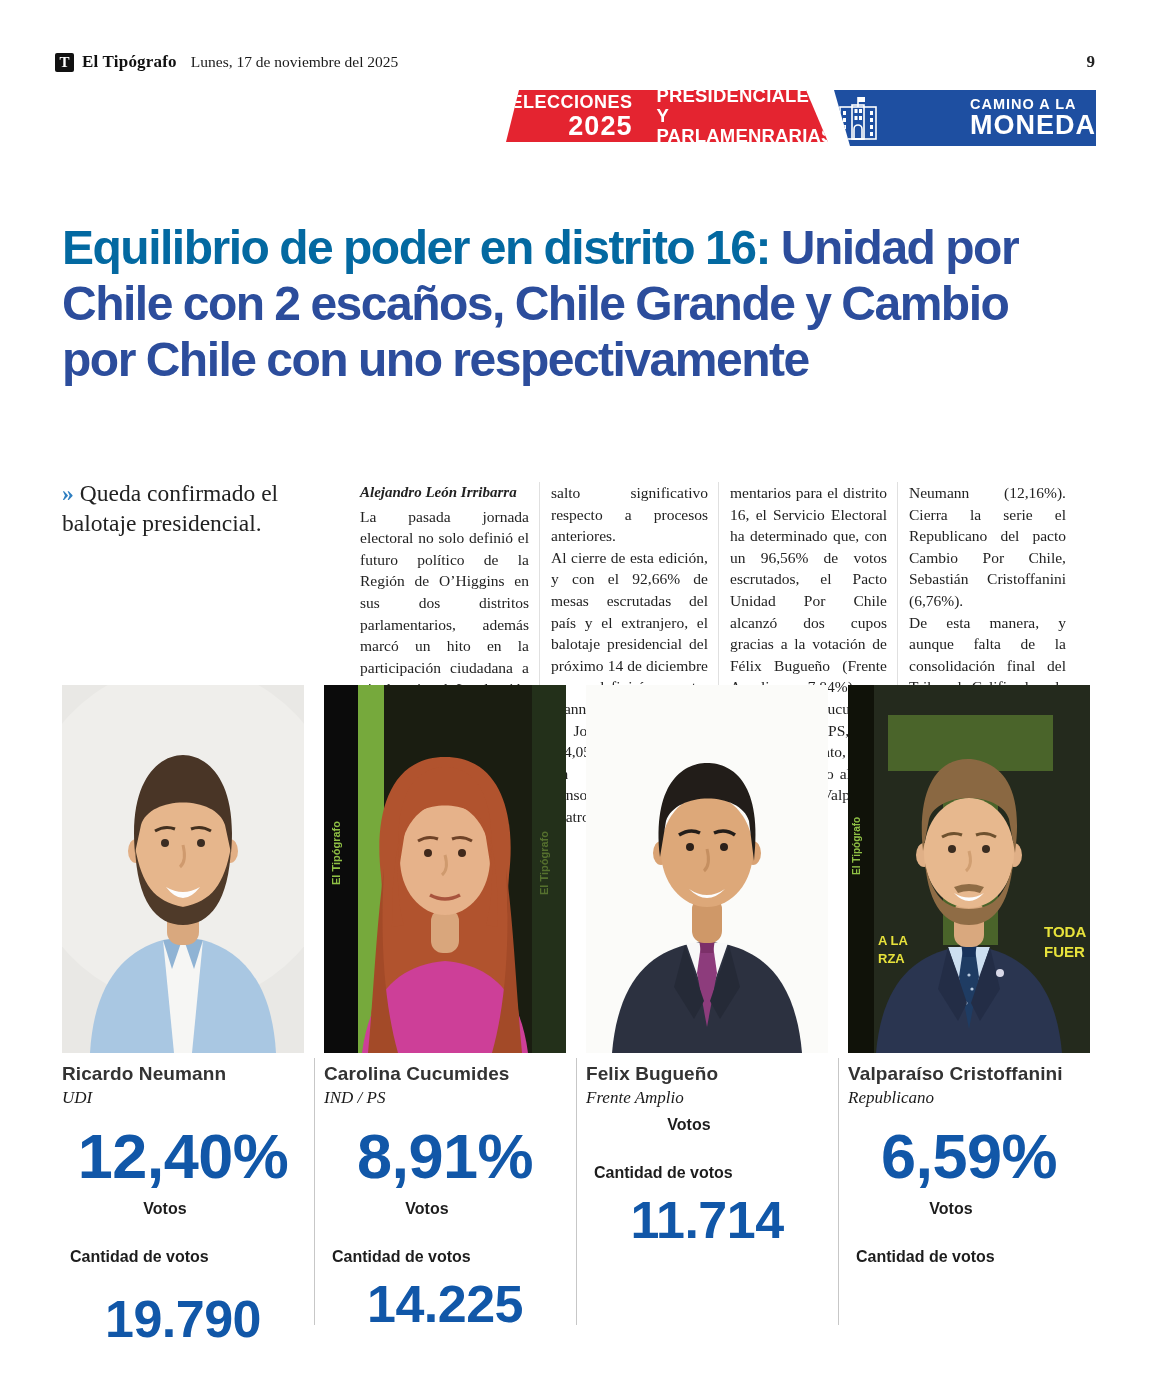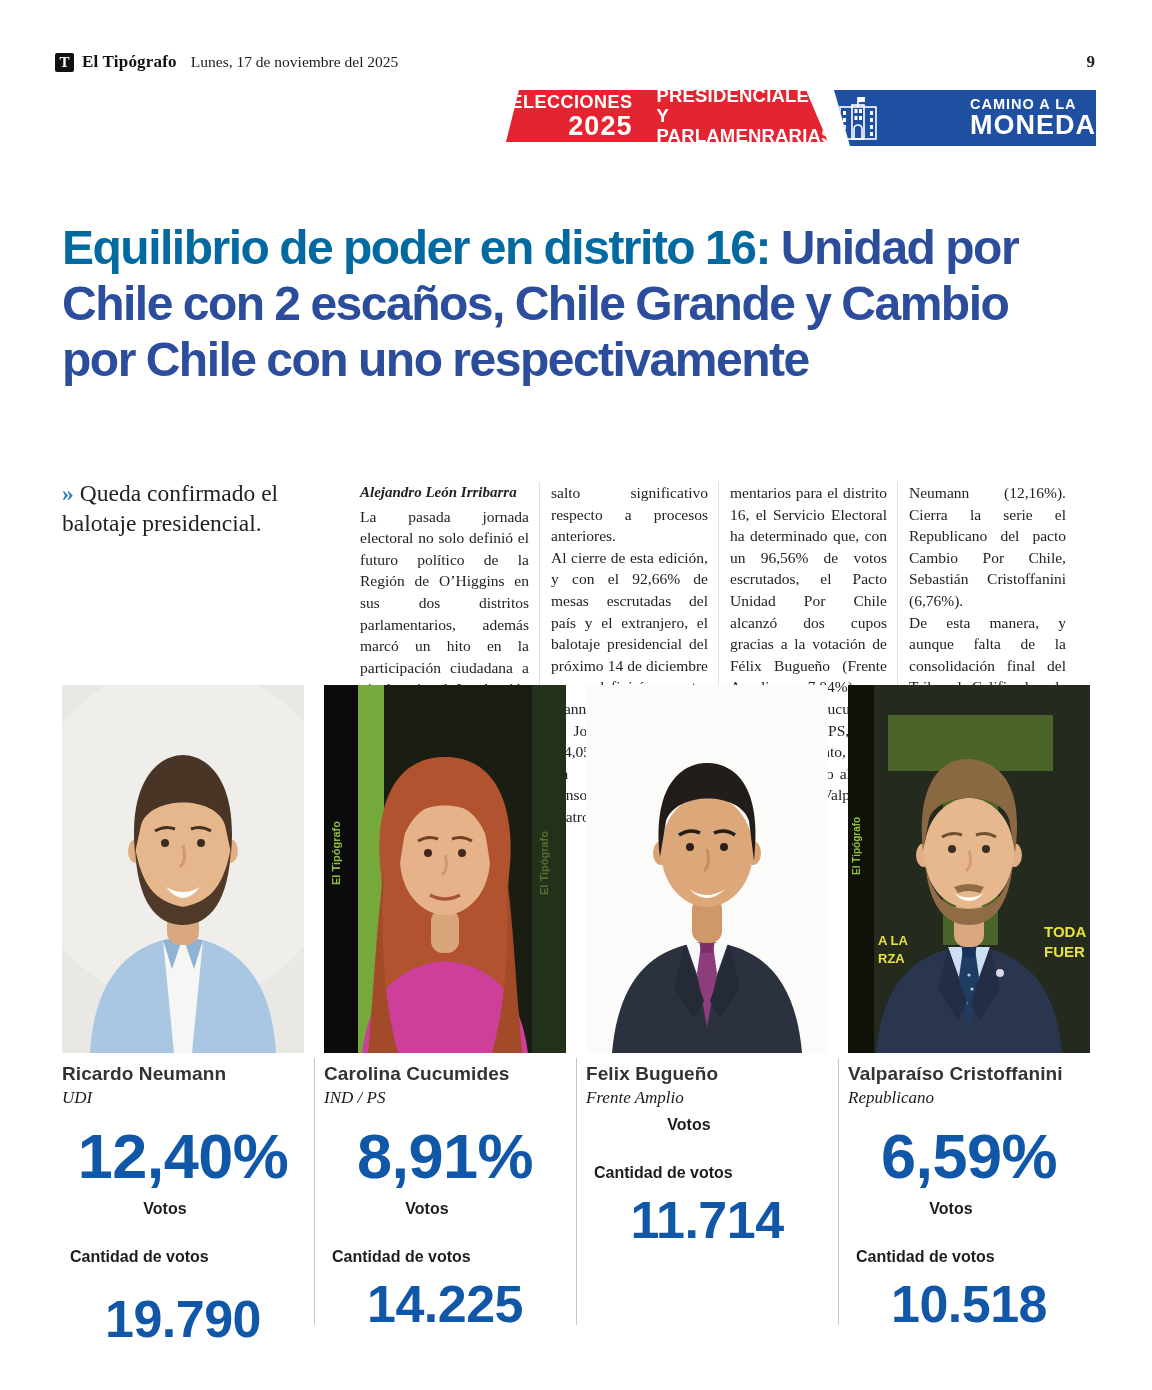--- a/index.html
+++ b/index.html
@@ -274,21 +274,20 @@
         <circle cx="138" cy="164" r="4" fill="#3a2c20"></circle>
         <path d="M94 152 q10 -6 20 -2" stroke="#6e512f" stroke-width="3" fill="none"></path>
         <path d="M128 150 q10 -4 20 2" stroke="#6e512f" stroke-width="3" fill="none"></path>
         <path d="M121 166 q4 14 -3 20" stroke="#d19f72" stroke-width="3" fill="none"></path>
       </svg>
       <div class="cand-name">Valparaíso Cristoffanini</div>
       <div class="cand-party">Republicano</div>
       <div class="cand-percent" style="color:#1157a8;">6,59%</div>
       <div class="votes-label">Votos</div>
       <div class="count-label">Cantidad de votos</div>
-      <div class="cand-count" style="color:#1157a8;">10.518</div>
     </div>
   </div>
 
   <div class="card-divider divider-1"></div>
   <div class="card-divider divider-2"></div>
   <div class="card-divider divider-3"></div>
 
 </div>
 
 </body></html>

